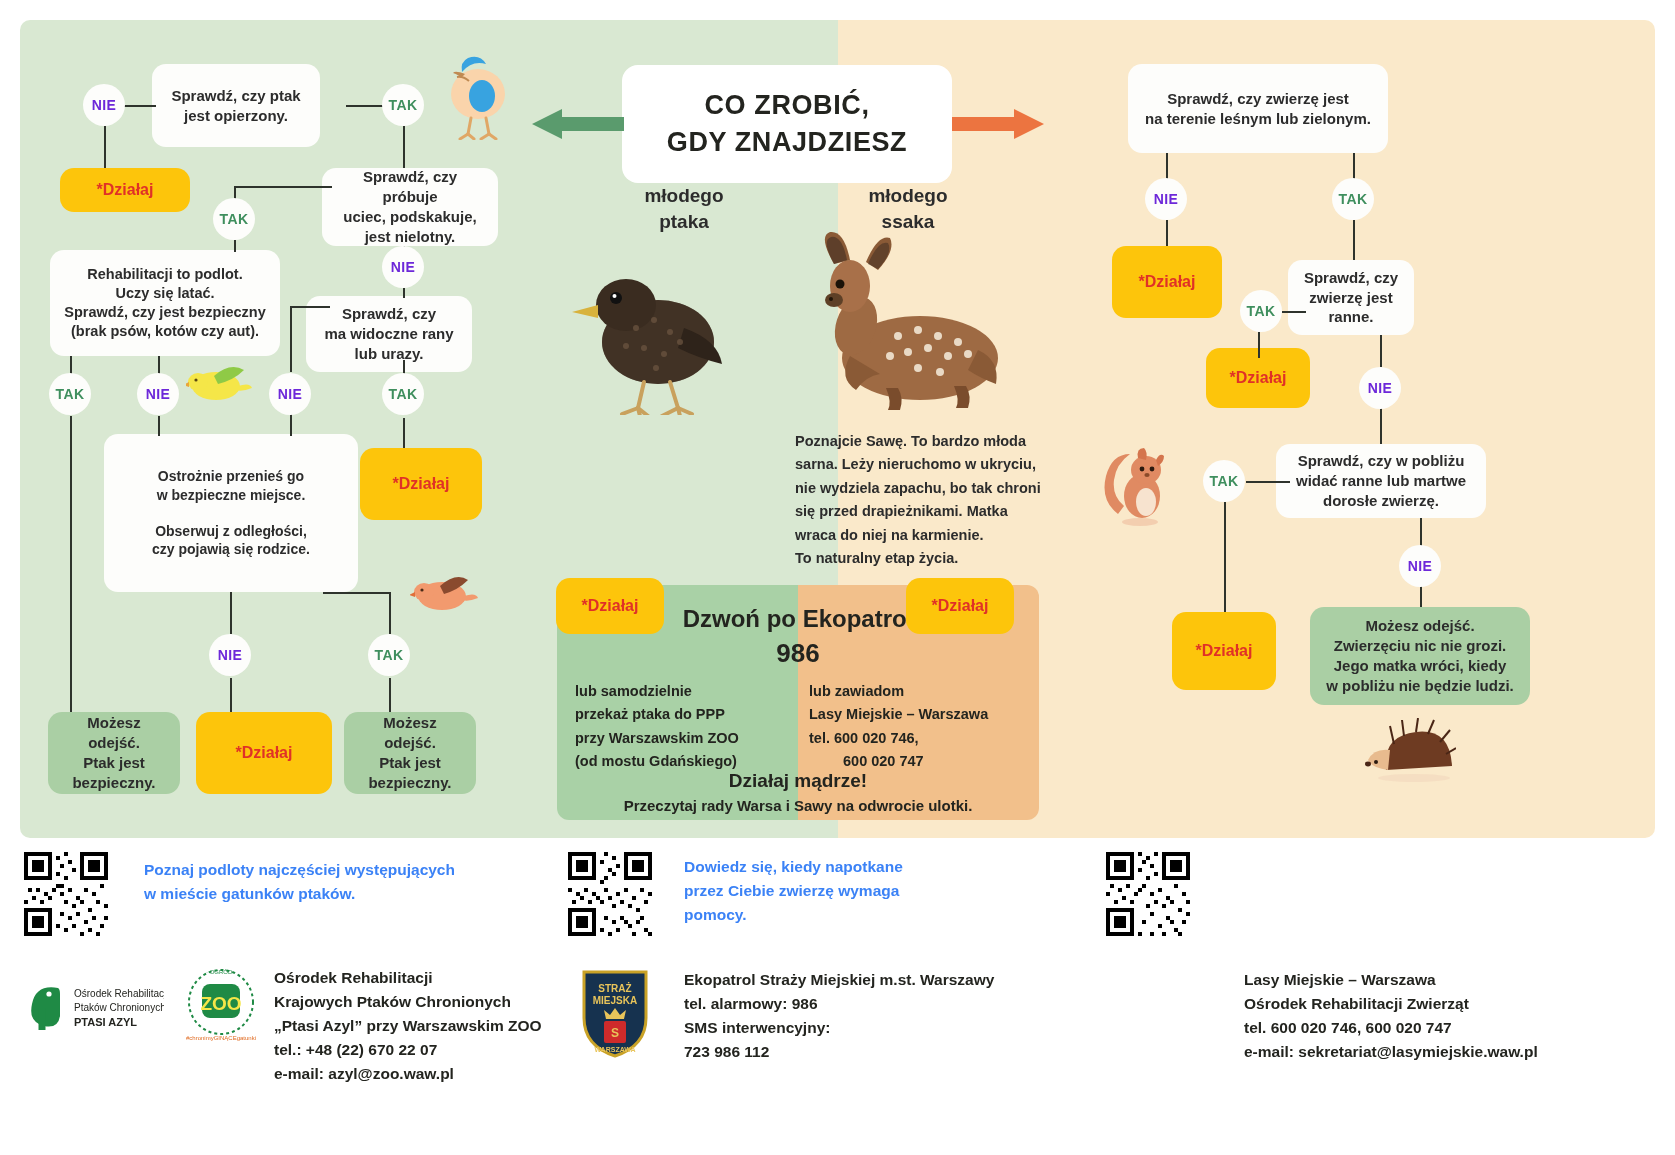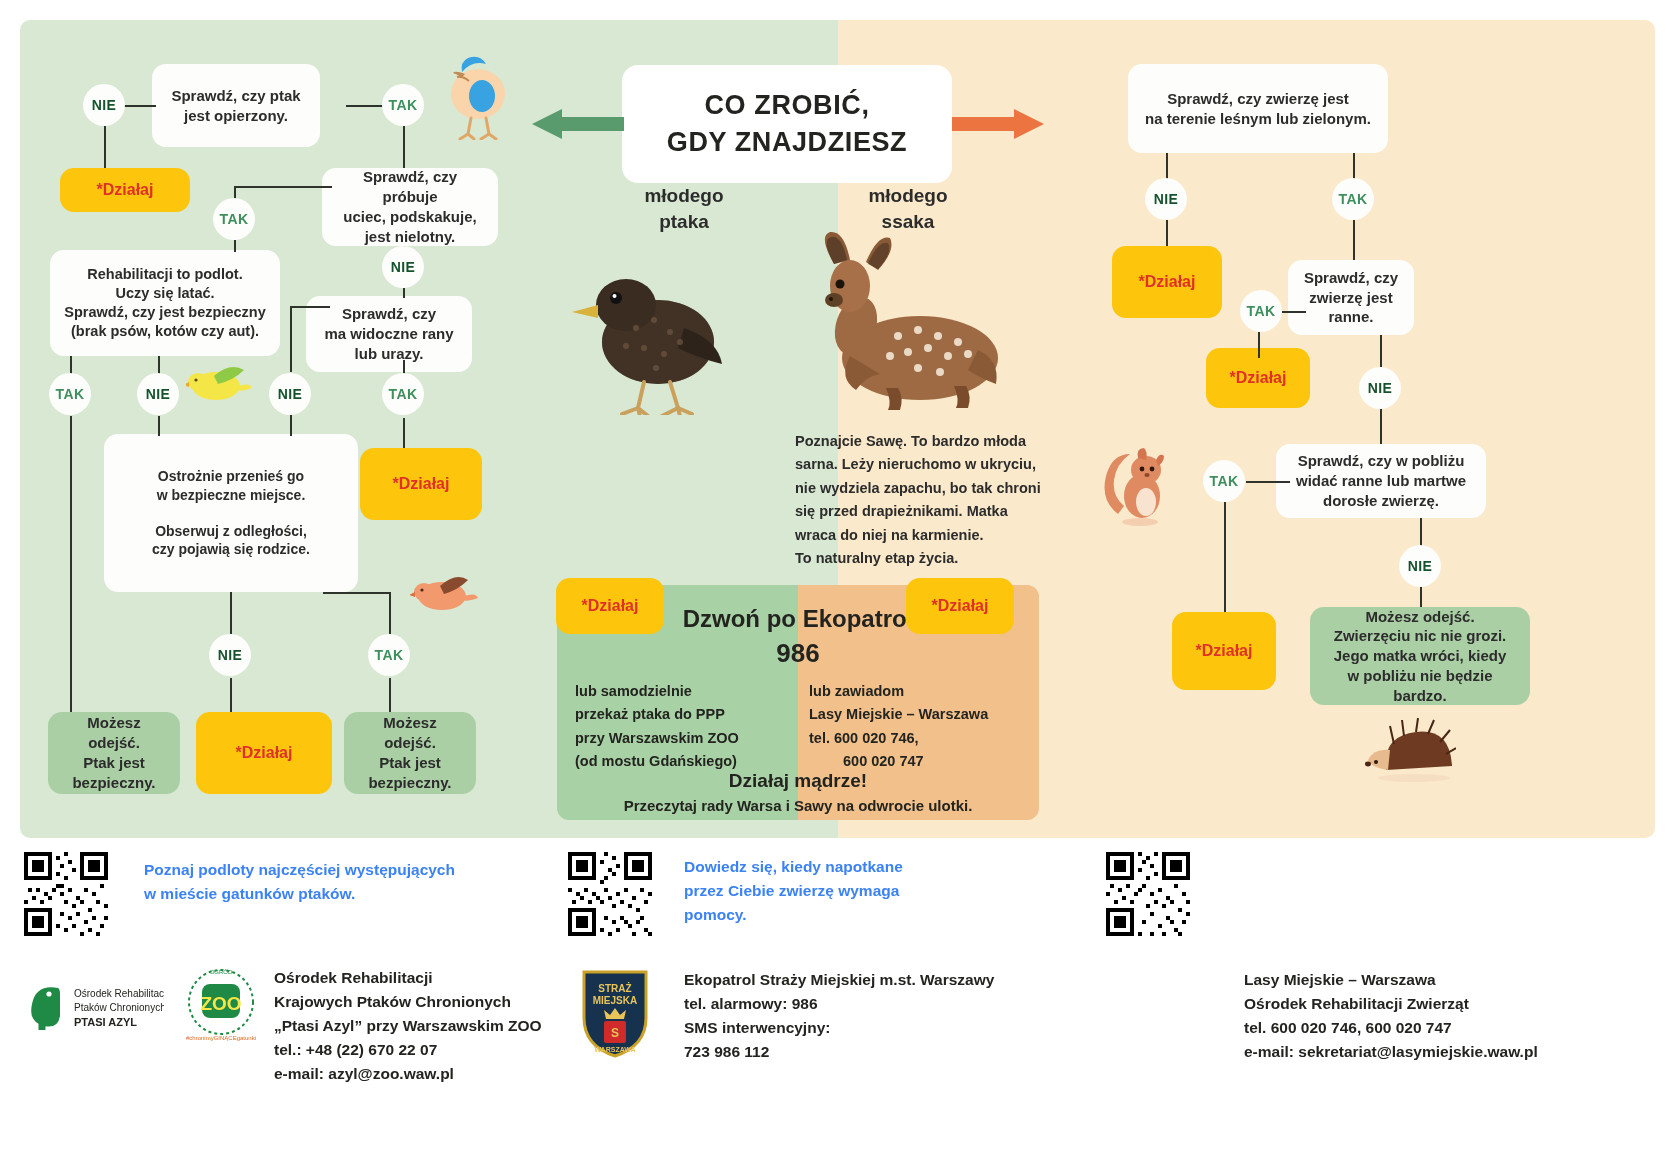--- a/index.html
+++ b/index.html
@@ -39,21 +39,21 @@
   
   .pill {
     position:absolute;
     width:42px; height:42px; border-radius:50%;
     background:#fdfdfb;
     display:flex; align-items:center; justify-content:center;
     font-size:14px; font-weight:800; letter-spacing:.4px;
     z-index:5;
   }
   .pill.tak { color:#3f8f5e; }
-  .pill.nie { color:#14532d; }
+  .pill.nie { color:#6d28d9; }
 
   
   .ln { position:absolute; background:#2e332c; z-index:1; }
   .ln.v { width:2px; }
   .ln.h { height:2px; }
 
   
   .hdr-card {
     position:absolute; left:622px; top:65px; width:330px; height:118px;
     background:#ffffff; border-radius:16px;
@@ -443,21 +443,21 @@
   <div class="pill tak" style="left:1203px; top:460px;">TAK</div>
   <div class="pill nie" style="left:1399px; top:545px;">NIE</div>
 
   <div class="node yellow" style="left:1172px; top:612px; width:104px; height:78px; font-size:16px;">*Działaj</div>
 
   <div class="node mint" style="left:1310px; top:607px; width:220px; height:98px; font-size:15px;">
     <div>
       <div>Możesz odejść.</div>
       <div>Zwierzęciu nic nie grozi.</div>
       <div>Jego matka wróci, kiedy</div>
-      <div>w pobliżu nie będzie bardzo.</div>
+      <div>w pobliżu nie będzie ludzi.</div>
     </div>
   </div>
 
   <div class="ill" style="left:1102px; top:442px;">
     <svg width="74" height="84" viewBox="0 0 74 84">
       <path d="M16 72 q-18 -14 -12 -38 q6 -22 24 -22 q-14 10 -16 26 q-2 16 10 26 Z" fill="#e08a62"></path>
       <ellipse cx="40" cy="54" rx="18" ry="22" fill="#e08a62"></ellipse>
       <ellipse cx="44" cy="60" rx="10" ry="14" fill="#f7e3cf"></ellipse>
       <ellipse cx="44" cy="28" rx="15" ry="14" fill="#e08a62"></ellipse>
       <path d="M36 16 q-2 -10 6 -10 q4 4 2 12 Z" fill="#d4754d"></path>

